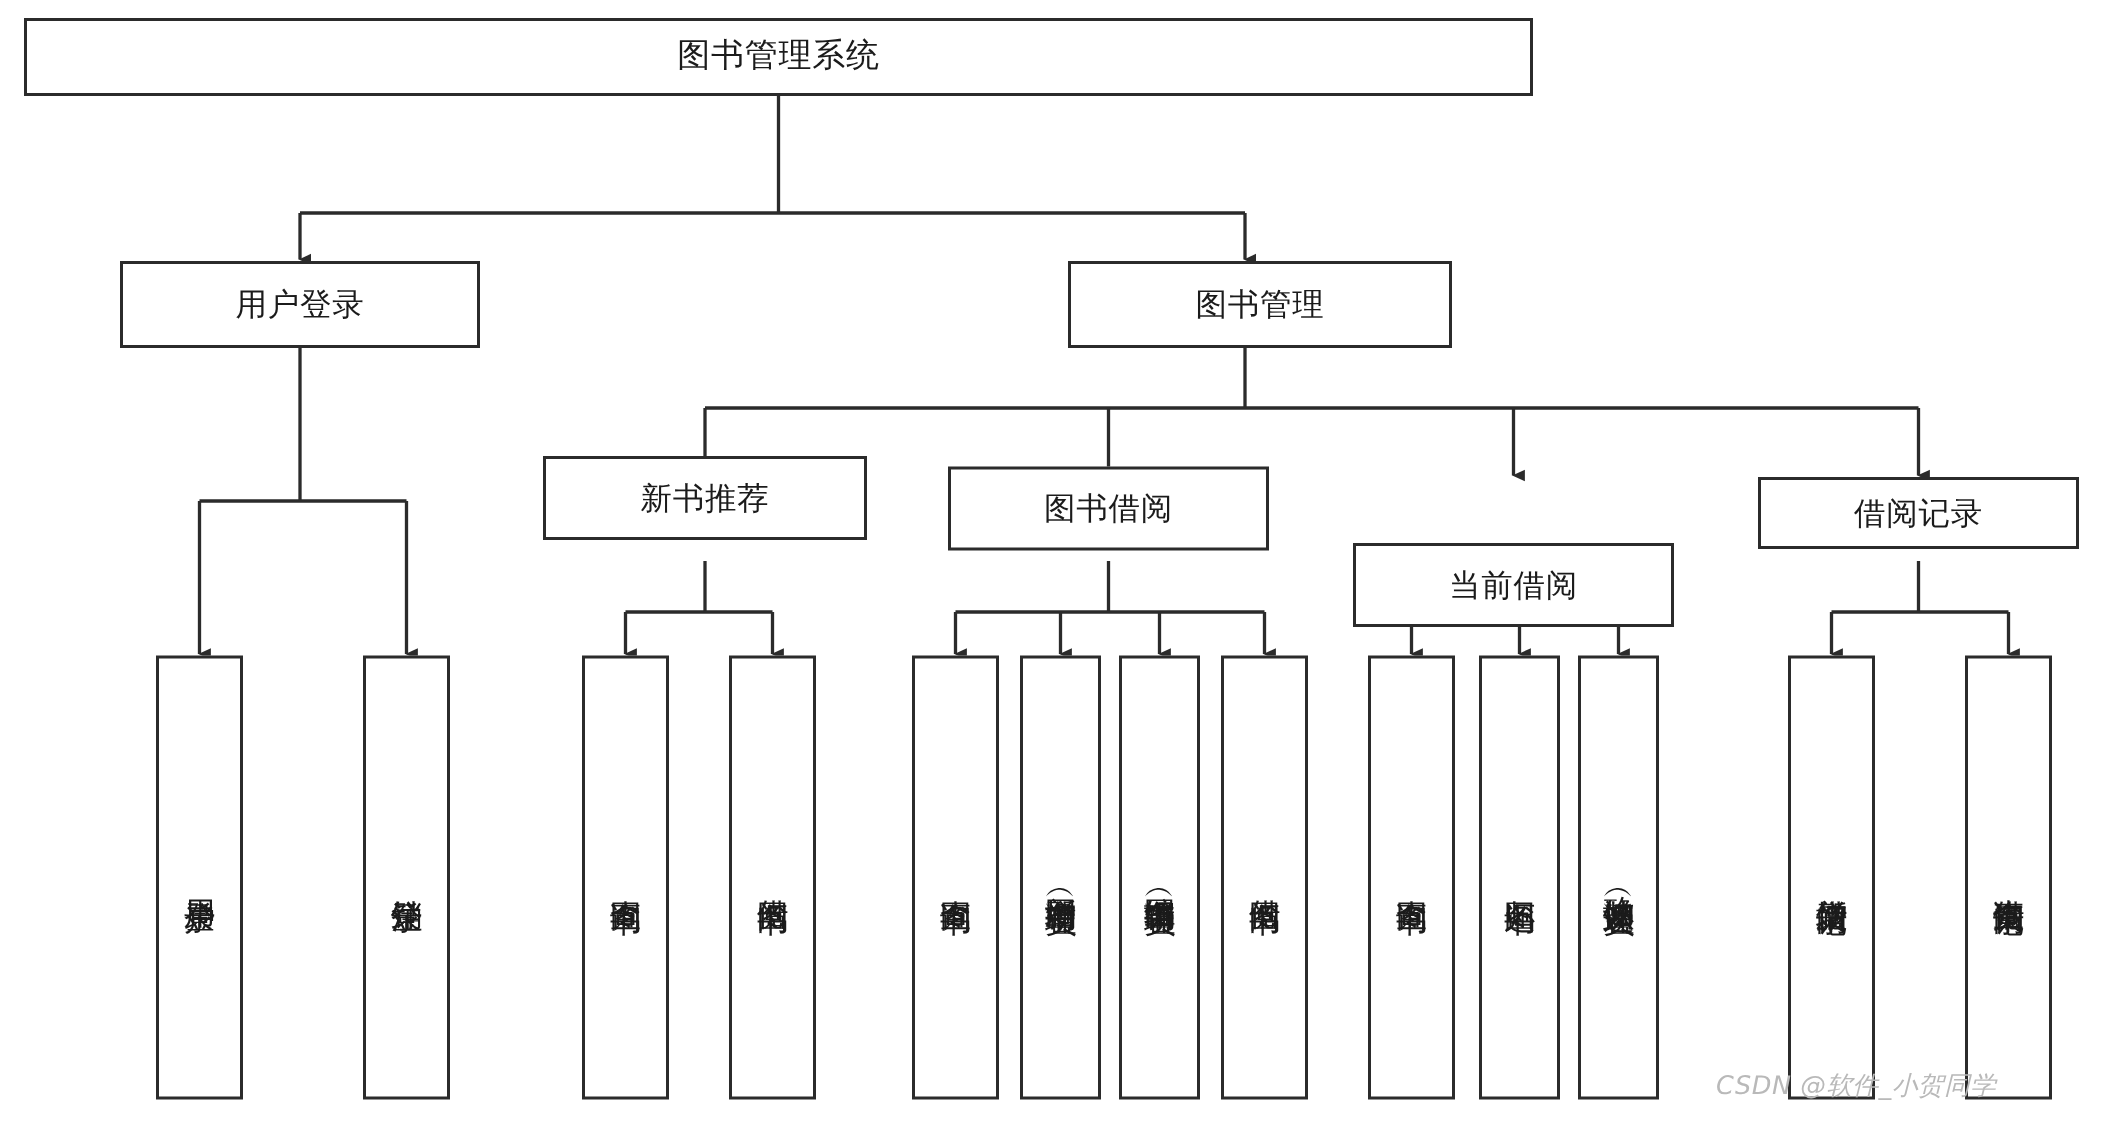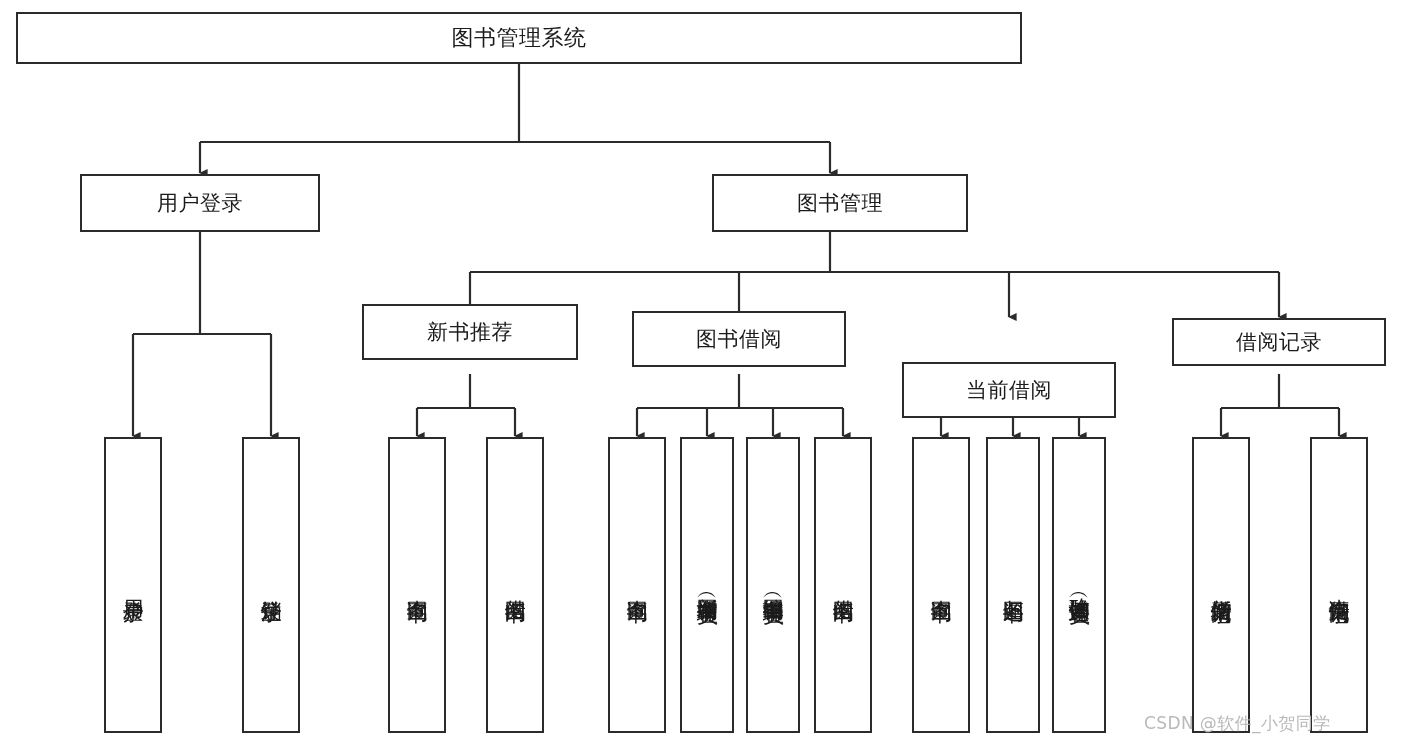--- a/index.html
+++ b/index.html
@@ -169,15 +169,15 @@
         <span class="label">确认归还（管理员）</span>
       </div>
       <div class="node vertical" style="left: 1192px; top: 437px; width: 58px; height: 296px;">
         <span class="label">新增借阅记录</span>
       </div>
       <div class="node vertical" style="left: 1310px; top: 437px; width: 58px; height: 296px;">
         <span class="label">查询借阅记录</span>
       </div>
     </div>
 
-  <div class="watermark" style="left:1144px; top:712px;">CSDN @软件_小贺同学</div>
+  <div class="watermark" style="left:1144px; top:712px;font-style:italic;">CSDN @软件_小贺同学</div>
 
 </div>
 
 </body></html>

